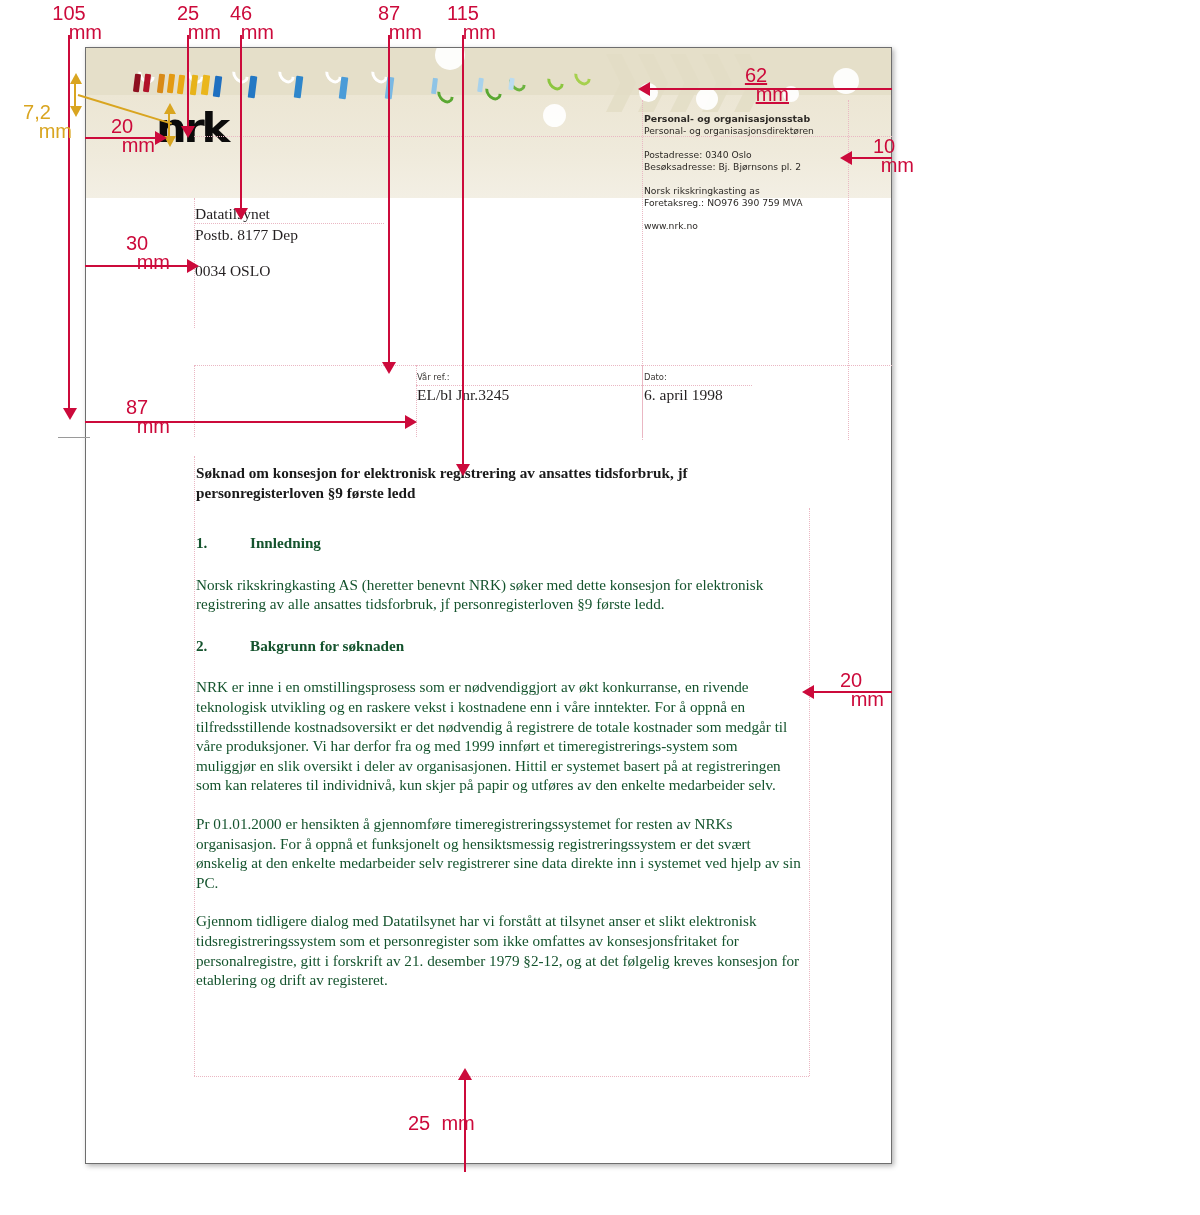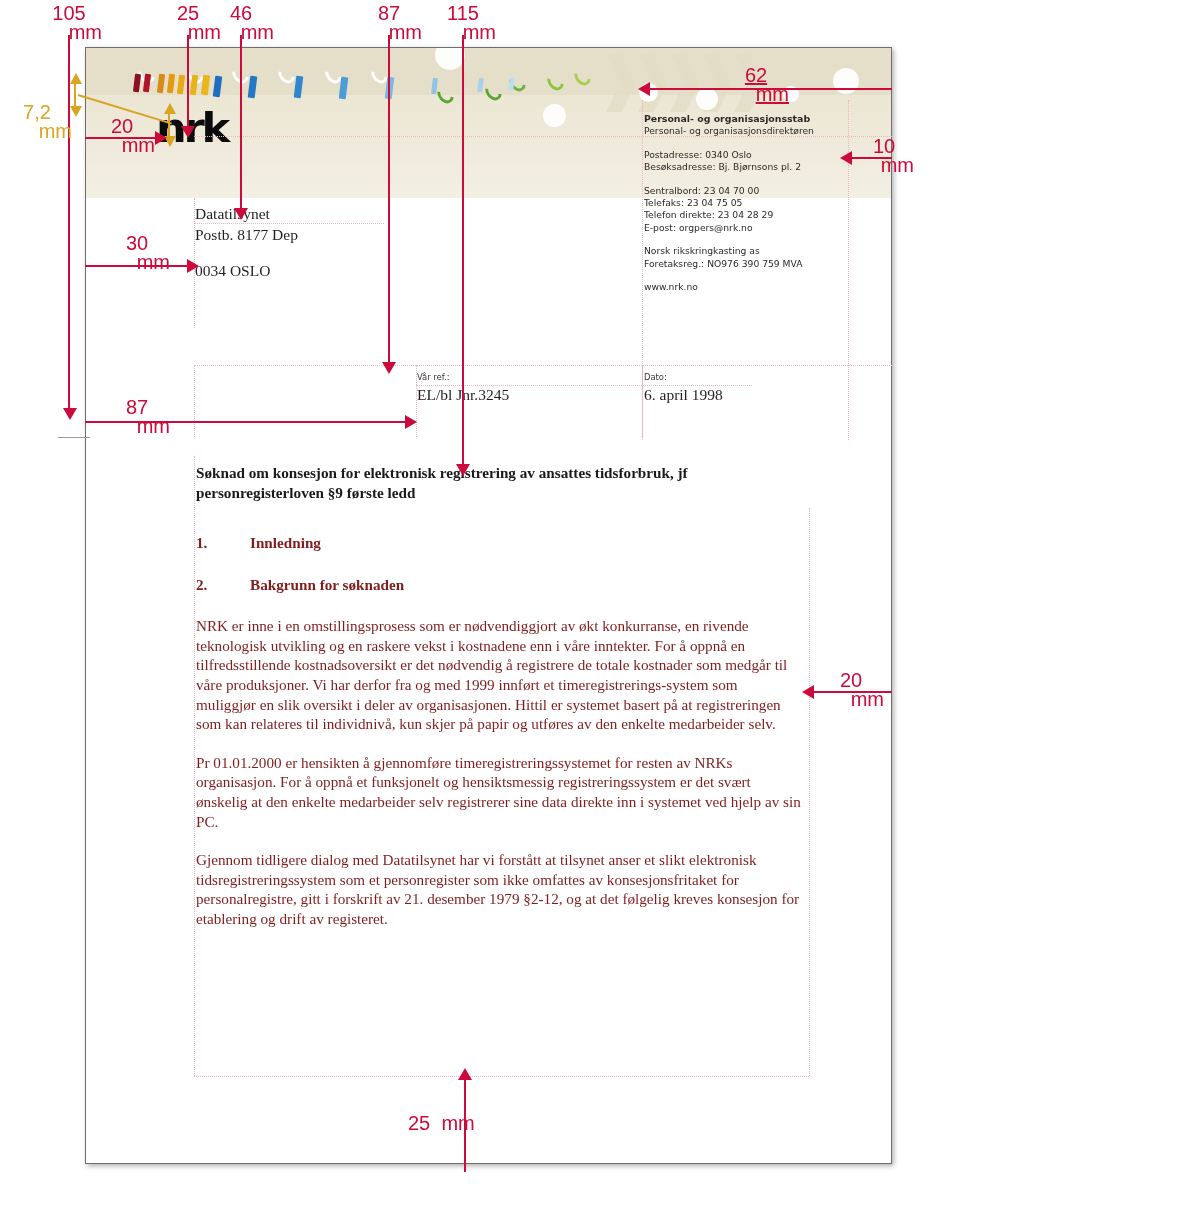--- a/index.html
+++ b/index.html
@@ -102,21 +102,21 @@
   }
 
   .subject{
     position:absolute;left:110px;top:415px;width:540px;
     font-family:"Liberation Serif", serif;
     font-weight:bold;font-size:15.2px;line-height:19.5px;color:#1a1a1a;
   }
   .body{
     position:absolute;left:110px;top:485px;width:605px;
     font-family:"Liberation Serif", serif;
-    font-size:15.2px;line-height:19.6px;color:#7f1d1d;
+    font-size:15.2px;line-height:19.6px;color:#14532d;
   }
   .body .h2{font-weight:bold;margin:0 0 22px 0;}
   .body .h2 .num{display:inline-block;width:54px;}
   .body p{margin:0 0 19px 0;}
   .body .sect{margin-top:22px;}
   .vline{
     position:absolute;width:2px;background:#cc0a3b;
   }
   .hline{
     position:absolute;height:2px;background:#cc0a3b;
@@ -241,45 +241,40 @@
     <div class="contact">
       <div class="blk">
         <b>Personal- og organisasjonsstab</b><br>
         <span>Personal- og organisasjonsdirektøren</span>
       </div>
       <div class="blk">
         <span>Postadresse: 0340 Oslo</span><br>
         <span>Besøksadresse:  Bj. Bjørnsons pl. 2</span>
       </div>
       <div class="blk">
-        <span>Sentralbord: 23 04 70 00</span><br>
-        <span>Telefaks: 23 04 75 05</span><br>
-        <span>Telefon direkte: 23 04 28 29</span><br>
-        <span>E-post: orgpers@nrk.no</span>
-      </div>
-      <div class="blk">
         <span>Norsk rikskringkasting as</span><br>
         <span>Foretaksreg.: NO976 390 759 MVA</span>
       </div>
       <div class="blk">
         <span>www.nrk.no</span>
       </div>
     </div>
 
     <div class="reflabel" style="left:331px;top:324px;">Vår ref.:</div>
     <div class="refvalue" style="left:331px;top:338px;">EL/bl Jnr.3245</div>
     <div class="reflabel" style="left:558px;top:324px;">Dato:</div>
     <div class="refvalue" style="left:558px;top:338px;">6. april 1998</div>
 
     <div class="subject">Søknad om konsesjon for elektronisk registrering av ansattes tidsforbruk, jf personregisterloven §9 første ledd</div>
 
     <div class="body">
       <div class="h2">
         <span class="num">1.</span><span>Innledning</span>
       </div>
+      <p>Norsk rikskringkasting AS (heretter benevnt NRK) søker med dette konsesjon for elektronisk registrering av alle ansattes tidsforbruk, jf personregisterloven §9 første ledd.</p>
 
       <div class="h2 sect">
         <span class="num">2.</span><span>Bakgrunn for søknaden</span>
       </div>
       <p>NRK er inne i en omstillingsprosess som er nødvendiggjort av økt konkurranse, en rivende teknologisk utvikling og en raskere vekst i kostnadene enn i våre inntekter. For å oppnå en tilfredsstillende kostnadsoversikt er det nødvendig å registrere de totale kostnader som medgår til våre produksjoner. Vi har derfor fra og med 1999 innført et timeregistrerings-system som muliggjør en slik oversikt i deler av organisasjonen. Hittil er systemet basert på at registreringen som kan relateres til individnivå, kun skjer på papir og utføres av den enkelte medarbeider selv.</p>
       <p>Pr 01.01.2000 er hensikten å gjennomføre timeregistreringssystemet for resten av NRKs organisasjon. For å oppnå et funksjonelt og hensiktsmessig registreringssystem er det svært ønskelig at den enkelte medarbeider selv registrerer sine data direkte inn i systemet ved hjelp av sin PC.</p>
       <p>Gjennom tidligere dialog med Datatilsynet har vi forstått at tilsynet anser et slikt elektronisk tidsregistreringssystem som et personregister som ikke omfattes av konsesjonsfritaket for personalregistre, gitt i forskrift av 21. desember 1979 §2-12, og at det følgelig kreves konsesjon for etablering og drift av registeret.</p>
     </div>
   </div>
 

